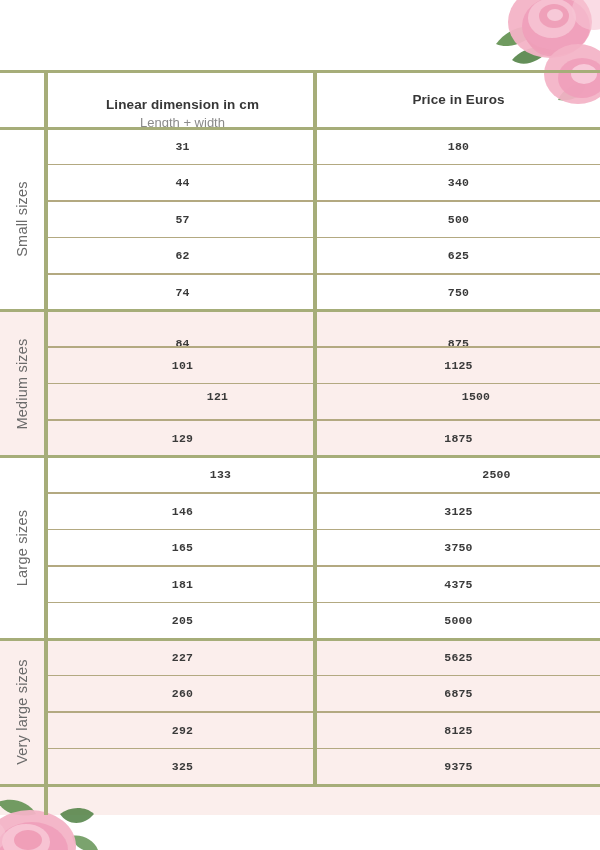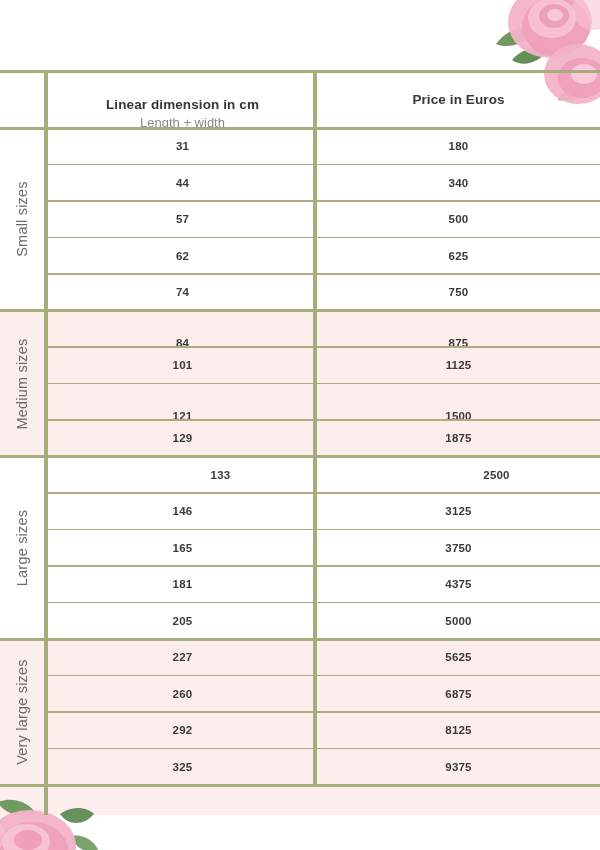--- a/index.html
+++ b/index.html
@@ -120,20 +120,21 @@
     align-items: center;
     z-index: 2;
   }
   .cell-spacer { width: 48px; flex: 0 0 48px; }
   .cell {
     text-align: center;
     font-size: 11.5px;
     font-weight: bold;
     color: #3a3a3a;
     letter-spacing: 0.2px;
+    font-family: Liberation Mono, monospace;
   }
   .cell-dim { flex: 0 0 269px; }
   .cell-price { flex: 1 1 auto; }
 
   
   .glabel {
     position: absolute;
     left: 0;
     width: 44px;
     display: flex;
@@ -239,21 +240,21 @@
           <div class="cell cell-dim">84</div>
           <div class="cell cell-price">875</div>
         </div>
         <div class="hrule-thin" style="top: 276px; background: rgb(179, 169, 129);"></div>
         <div class="row" style="top: 277px;">
           <div class="cell-spacer"></div>
           <div class="cell cell-dim">101</div>
           <div class="cell cell-price">1125</div>
         </div>
         <div class="hrule-thin" style="top: 312.5px; background: rgb(179, 169, 129);"></div>
-        <div class="row" style="top: 328px;">
+        <div class="row" style="top: 308px; padding-left: 35px;">
           <div class="cell-spacer"></div>
           <div class="cell cell-dim">121</div>
           <div class="cell cell-price">1500</div>
         </div>
         <div class="hrule-thin" style="top: 349px; background: rgb(179, 169, 129);"></div>
         <div class="row" style="top: 350px;">
           <div class="cell-spacer"></div>
           <div class="cell cell-dim">129</div>
           <div class="cell cell-price">1875</div>
         </div>

